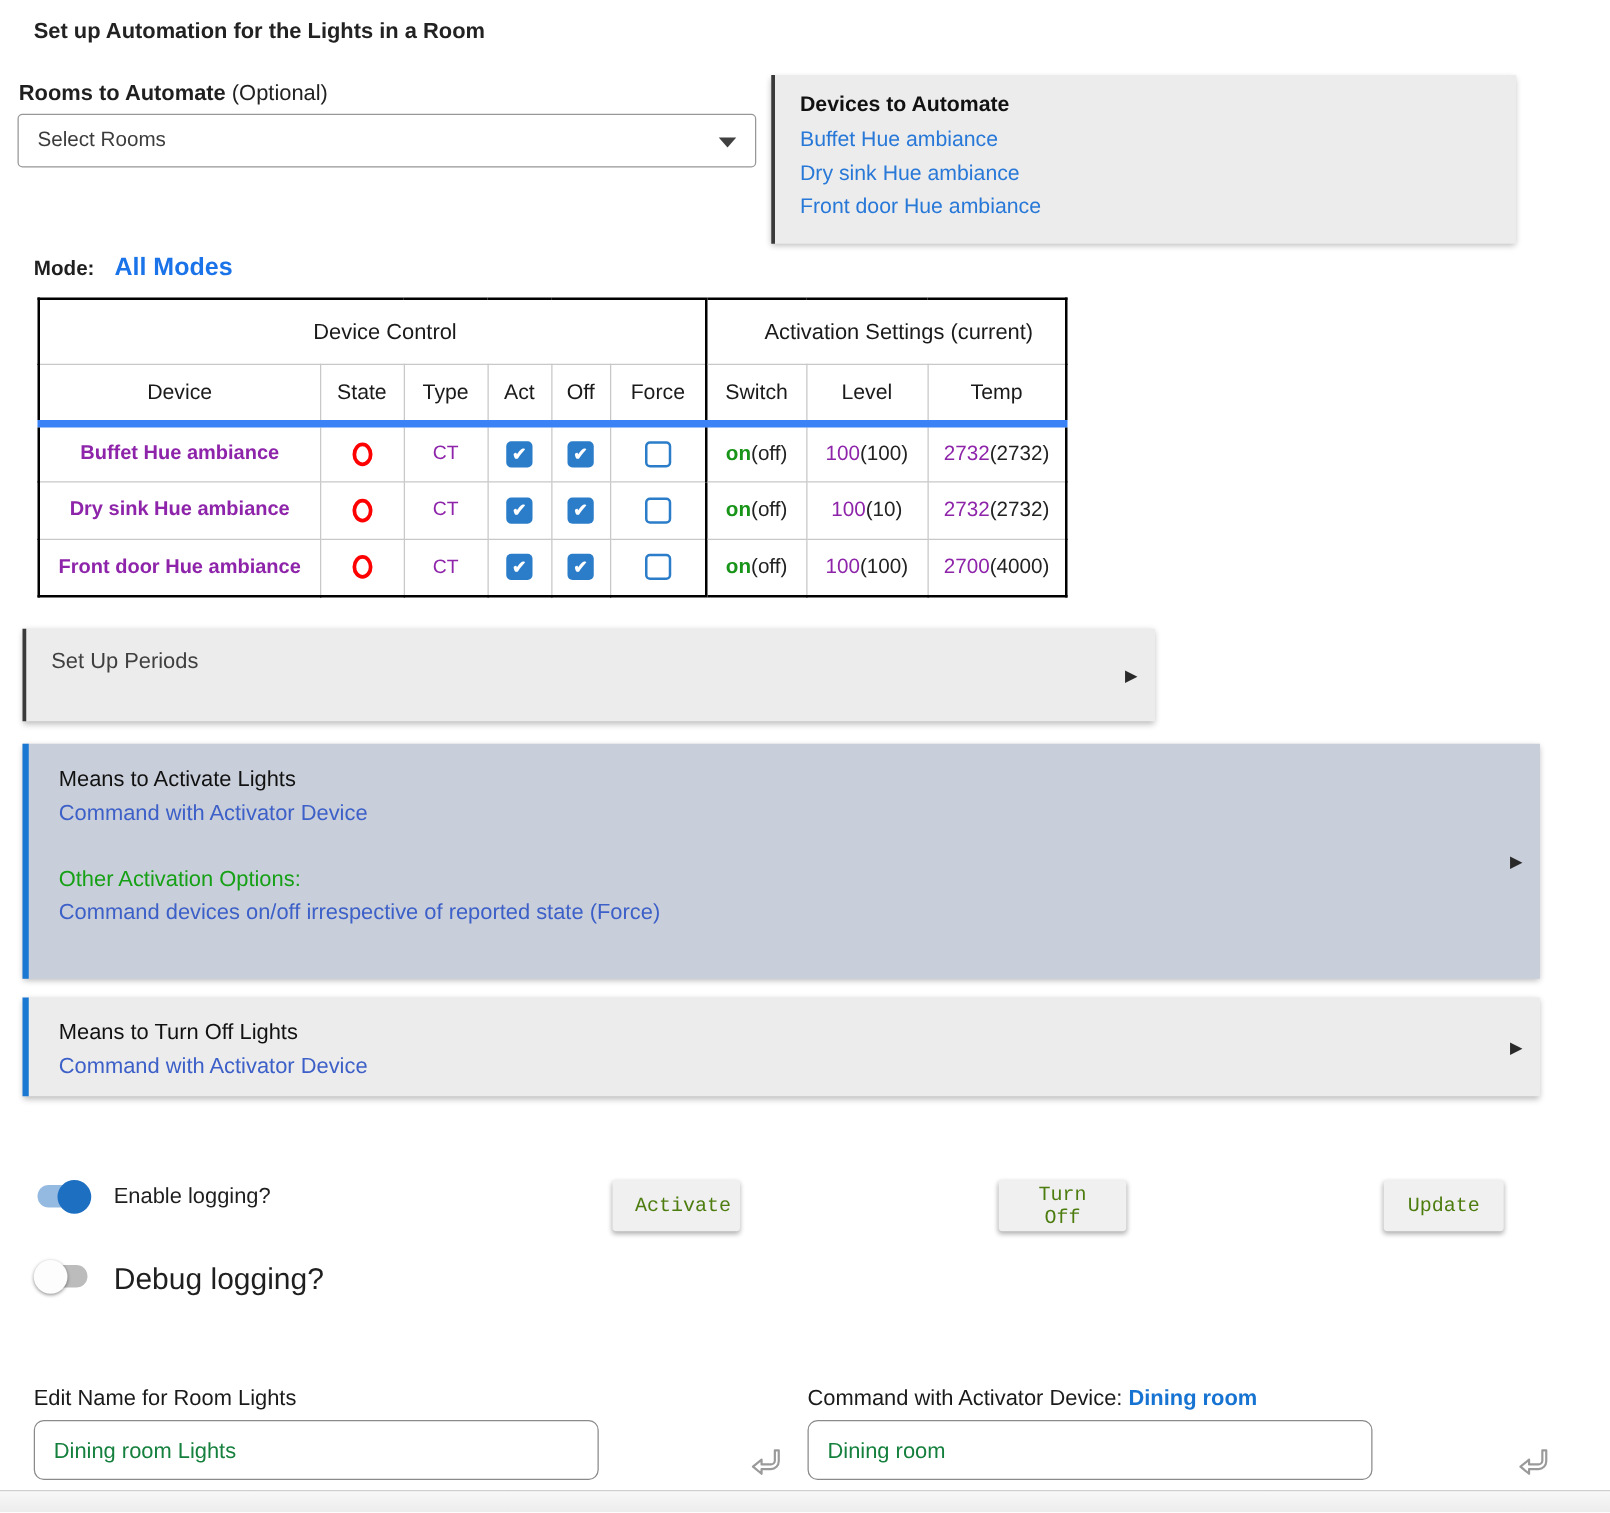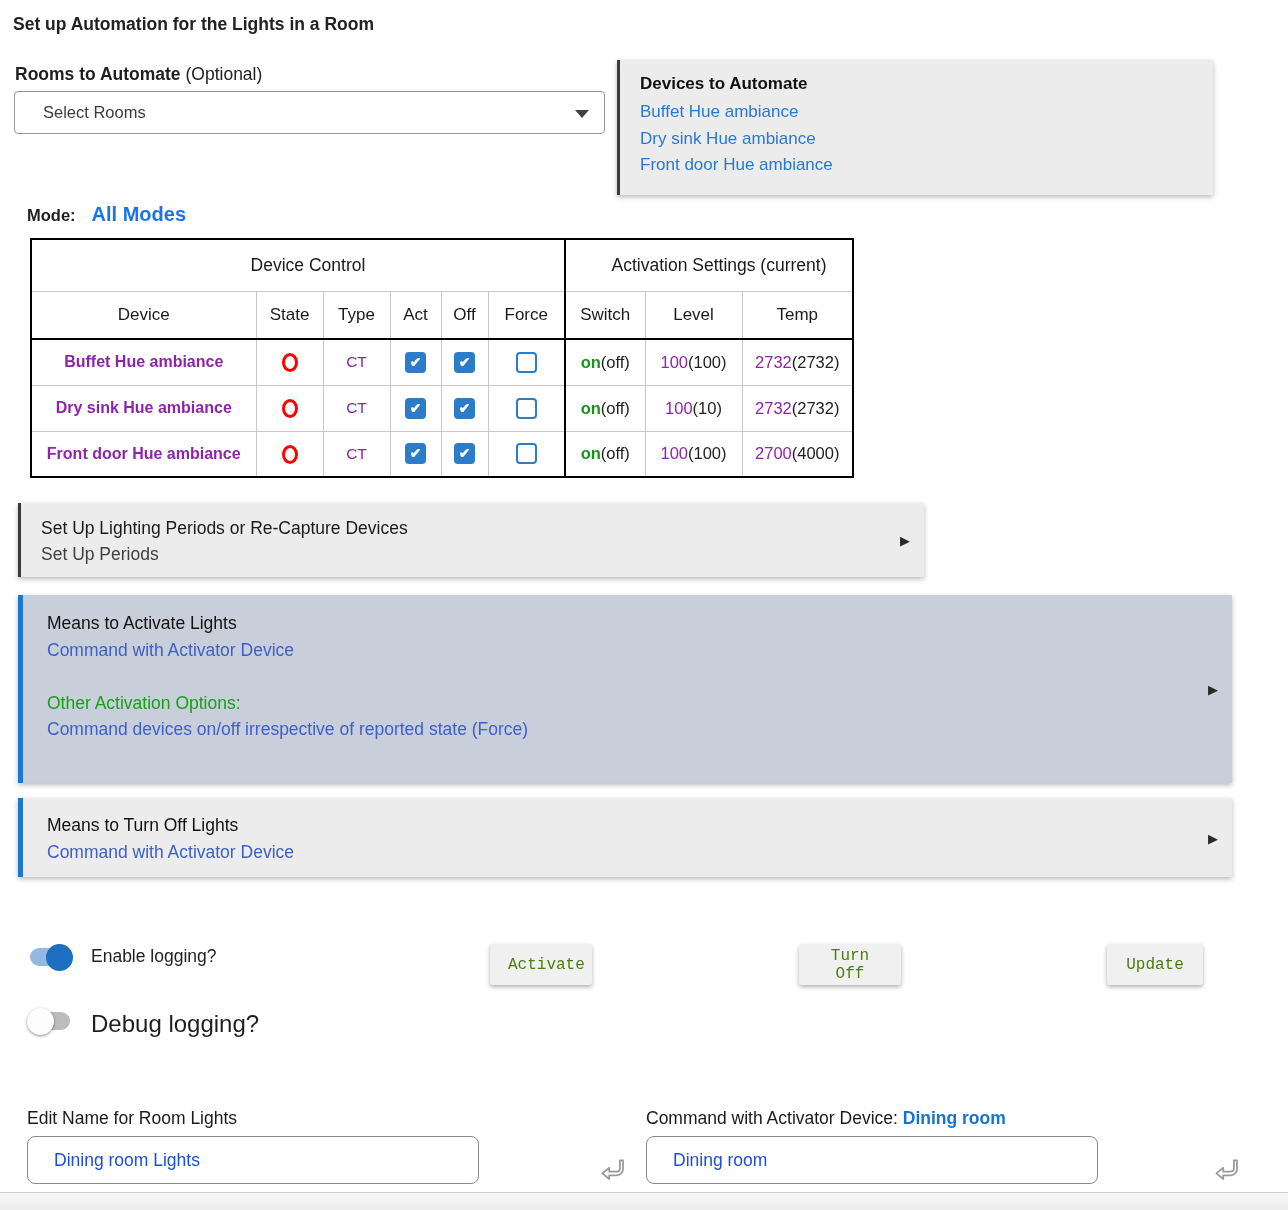--- a/index.html
+++ b/index.html
@@ -3,50 +3,50 @@
 <meta charset="utf-8">
 <style>
   * { box-sizing: border-box; margin: 0; padding: 0; }
   html, body { background: #fff; }
   body { font-family: "Liberation Sans", sans-serif; color: #1f1f1f; }
   #page { position: relative; width: 1288px; height: 1210px; overflow: hidden; background: #fff; }
 
   .abs { position: absolute; }
 
   
-  #page-title { left: 13px; top: 14px; font-size: 17.5px; font-weight: bold; color: #222; }
+  #page-title { left: 27px; top: 14px; font-size: 17.5px; font-weight: bold; color: #222; }
 
   
   #rooms-label { left: 15px; top: 64px; font-size: 17.5px; }
   #rooms-label .b { font-weight: bold; }
   #rooms-label .n { font-weight: normal; color: #222; margin-top: 12px; }
   #rooms-select { left: 14px; top: 91px; width: 591px; height: 43px; background: #fff;
       border: 1px solid #979797; border-radius: 4px; cursor: pointer; }
-  #rooms-select .sel-text { position: absolute; left: 15px; top: 11px; font-size: 16.5px; color: #3c3c3c; margin-left: 13px; }
+  #rooms-select .sel-text { position: absolute; left: 15px; top: 11px; font-size: 16.5px; color: #3c3c3c; }
   #rooms-select .caret { position: absolute; right: 15px; top: 18px; width: 0; height: 0;
       border-left: 7px solid transparent; border-right: 7px solid transparent; border-top: 8px solid #404040; }
 
   
   #devices-panel { left: 617px; top: 60px; width: 596px; min-height: 125px; background: #ececec;
       border-left: 3px solid #3a3a3a; box-shadow: 0 2px 5px rgba(0,0,0,.28); padding: 14px 20px 16px; }
   #devices-panel .panel-title { font-size: 17px; font-weight: bold; color: #111; margin-bottom: 5px; }
   #devices-panel a { display: block; font-size: 17px; color: #2878d8; text-decoration: none; line-height: 26.5px; cursor: pointer; }
 
   
   #mode-row { left: 27px; top: 203px; display: flex; align-items: baseline; gap: 16px; }
   #mode-row .mode-label { font-size: 16.5px; font-weight: bold; }
   #mode-row .mode-value { font-size: 20px; font-weight: bold; color: #1a73e8; cursor: pointer; }
 
   
   #device-table { left: 30px; top: 238px; border-collapse: collapse; table-layout: fixed; background: #fff;
       border: 2px solid #000; }
   #device-table th, #device-table td { border: 1px solid #c8c8c8; text-align: center; font-weight: normal; padding: 0; }
   #device-table .group-row th { font-size: 17.5px; height: 52px; color: #1a1a1a; padding-left: 20px; }
   #device-table .cols-row th { font-size: 17px; height: 48px; color: #1a1a1a; }
-  #device-table .cols-row { border-bottom: 2px solid #3b82f6; border-radius: 24px; }
+  #device-table .cols-row { border-bottom: 6px solid #3b82f6; border-radius: 24px; }
   #device-table .cols-row th { border-bottom: 2px solid #000; }
   #device-table td { height: 46px; font-size: 16.5px; }
   #device-table .sep { border-left: 2px solid #000 !important; }
   #device-table .device-name { font-weight: bold; color: #8e24aa; font-size: 16px; }
   #device-table .dev-type { color: #8e24aa; font-size: 15.5px; }
   .state-circle { display: inline-block; width: 16px; height: 19px; border: 3px solid #f00; border-radius: 50%; vertical-align: middle; }
   .cb { display: inline-block; width: 21px; height: 21px; border-radius: 4px; vertical-align: middle; cursor: pointer; }
   .cb[data-checked="true"] { background: #2b7dc9; }
   .cb[data-checked="true"]::after { content: "✔"; display: block; color: #fff; font-size: 14px; font-weight: bold; line-height: 21px; }
   .cb[data-checked="false"] { background: #fff; border: 2.5px solid #2b7dc9; }
@@ -88,21 +88,21 @@
   #btn-activate { left: 490px; width: 102px; }
   #btn-turnoff  { left: 799px; width: 102px; }
   #btn-update   { left: 1107px; width: 96px; }
 
   
   .field-label { top: 1108px; font-size: 17.5px; color: #1a1a1a; }
   #name-label { left: 27px; }
   #activator-label { left: 646px; }
   #activator-label .link { color: #1673d2; font-weight: bold; cursor: pointer; }
   .text-input { position: absolute; top: 1136px; width: 452px; height: 48px; border: 1px solid #8a8a8a;
-      border-radius: 8px; font-family: "Liberation Sans", sans-serif; font-size: 17.5px; color: #1d4ed8; padding: 0 26px; }
+      border-radius: 8px; font-family: "Liberation Sans", sans-serif; font-size: 17.5px; color: #15803d; padding: 0 15px; }
   #name-input { left: 27px; }
   #activator-input { left: 646px; }
   .return-icon { position: absolute; top: 1154px; width: 30px; height: 30px; cursor: pointer; }
   #name-return { left: 598px; }
   #activator-return { left: 1212px; }
 
   
   #footer-bar { left: 0; top: 1192px; width: 1288px; height: 18px;
       background: linear-gradient(#f8f8f8, #ececec); border-top: 1px solid #cfcfcf; }
 </style>
@@ -193,21 +193,20 @@
         <td><span class="cb" data-checked="true"></span></td>
         <td><span class="cb" data-checked="false"></span></td>
         <td class="sep"><span class="val-on">on</span><span class="val-prev">(off)</span></td>
         <td><span class="val-now">100</span><span class="val-prev">(100)</span></td>
         <td><span class="val-now">2700</span><span class="val-prev">(4000)</span></td>
       </tr>
     </tbody>
   </table>
 
   <div id="periods-box" class="abs section-box">
-    <div class="line1">Set Up Lighting Periods or Re-Capture Devices</div>
     <div class="line2">Set Up Periods</div>
     <span class="expand-arrow">▶</span>
   </div>
 
   <div id="activate-box" class="abs section-box">
     <div class="box-title">Means to Activate Lights</div>
     <div class="box-link">Command with Activator Device</div>
     <div class="spacer-line"></div>
     <div class="opt-title">Other Activation Options:</div>
     <div class="box-link">Command devices on/off irrespective of reported state (Force)</div>

